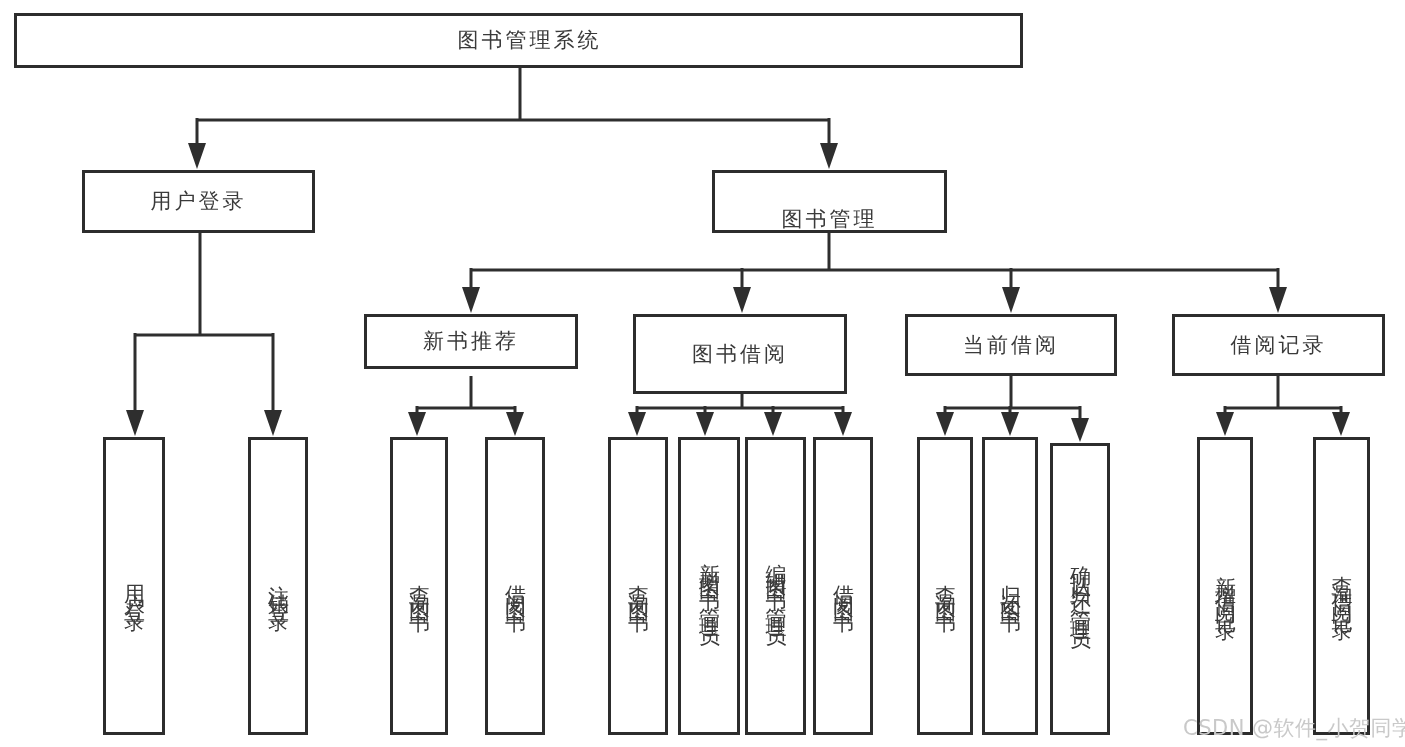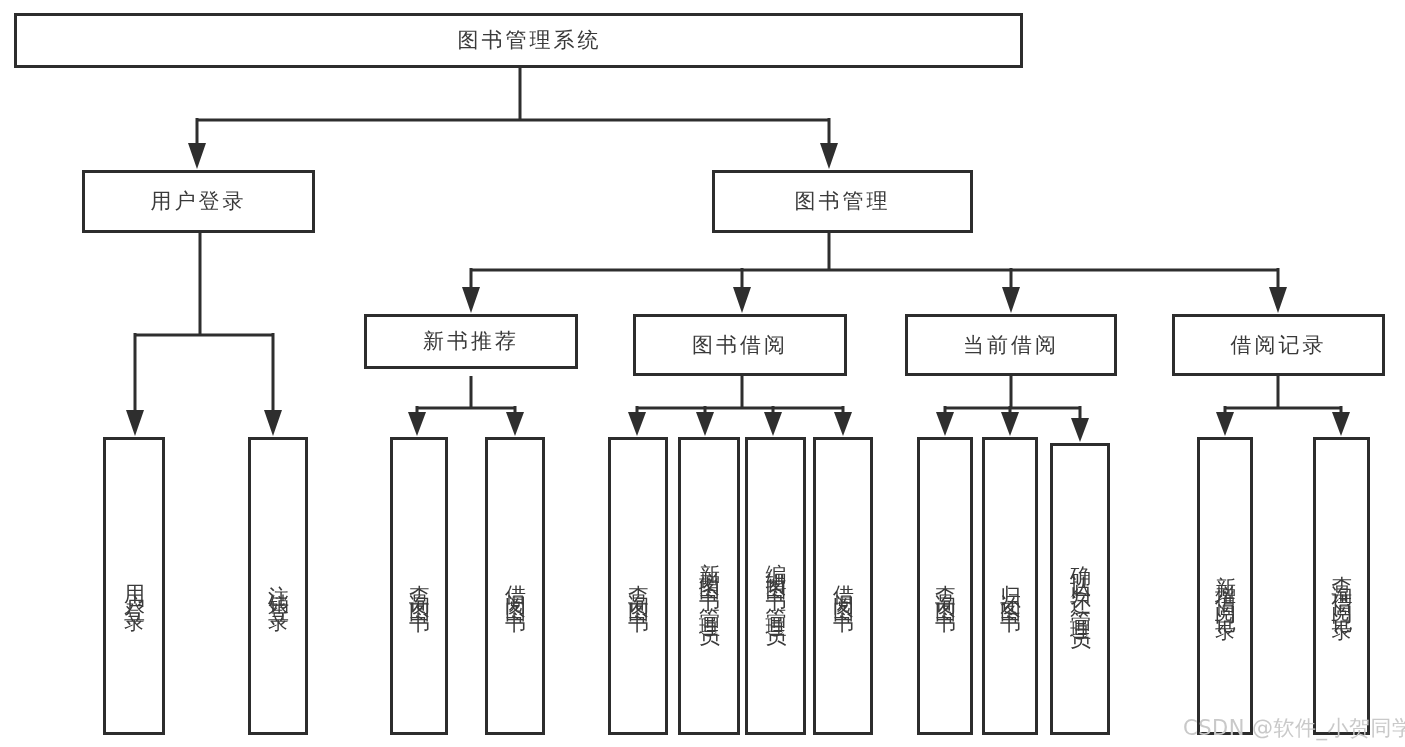--- a/index.html
+++ b/index.html
@@ -110,28 +110,28 @@
     </g>
   </svg>
 
   <div class="node h" style="left:14px; top:13px; width:1009px; height:55px;padding-left:22px;">
     <span class="label">图书管理系统</span>
   </div>
 
   <div class="node h" style="left:82px; top:170px; width:233px; height:63px;">
     <span class="label">用户登录</span>
   </div>
-  <div class="node h" style="left:712px; top:170px; width:261px; height:63px;">
+  <div class="node h" style="left:712px; top:170px; width:235px; height:63px;align-items:flex-end;">
     <span class="label">图书管理</span>
   </div>
 
   <div class="node h" style="left:364px; top:314px; width:214px; height:55px;">
     <span class="label">新书推荐</span>
   </div>
-  <div class="node h" style="left:633px; top:314px; width:214px; height:62px;">
+  <div class="node h" style="left:633px; top:314px; width:214px; height:80px;">
     <span class="label">图书借阅</span>
   </div>
   <div class="node h" style="left:905px; top:314px; width:212px; height:62px;">
     <span class="label">当前借阅</span>
   </div>
   <div class="node h" style="left:1172px; top:314px; width:213px; height:62px;">
     <span class="label">借阅记录</span>
   </div>
 
   <div class="node v" style="left:103px; top:437px; width:62px; height:298px;">

